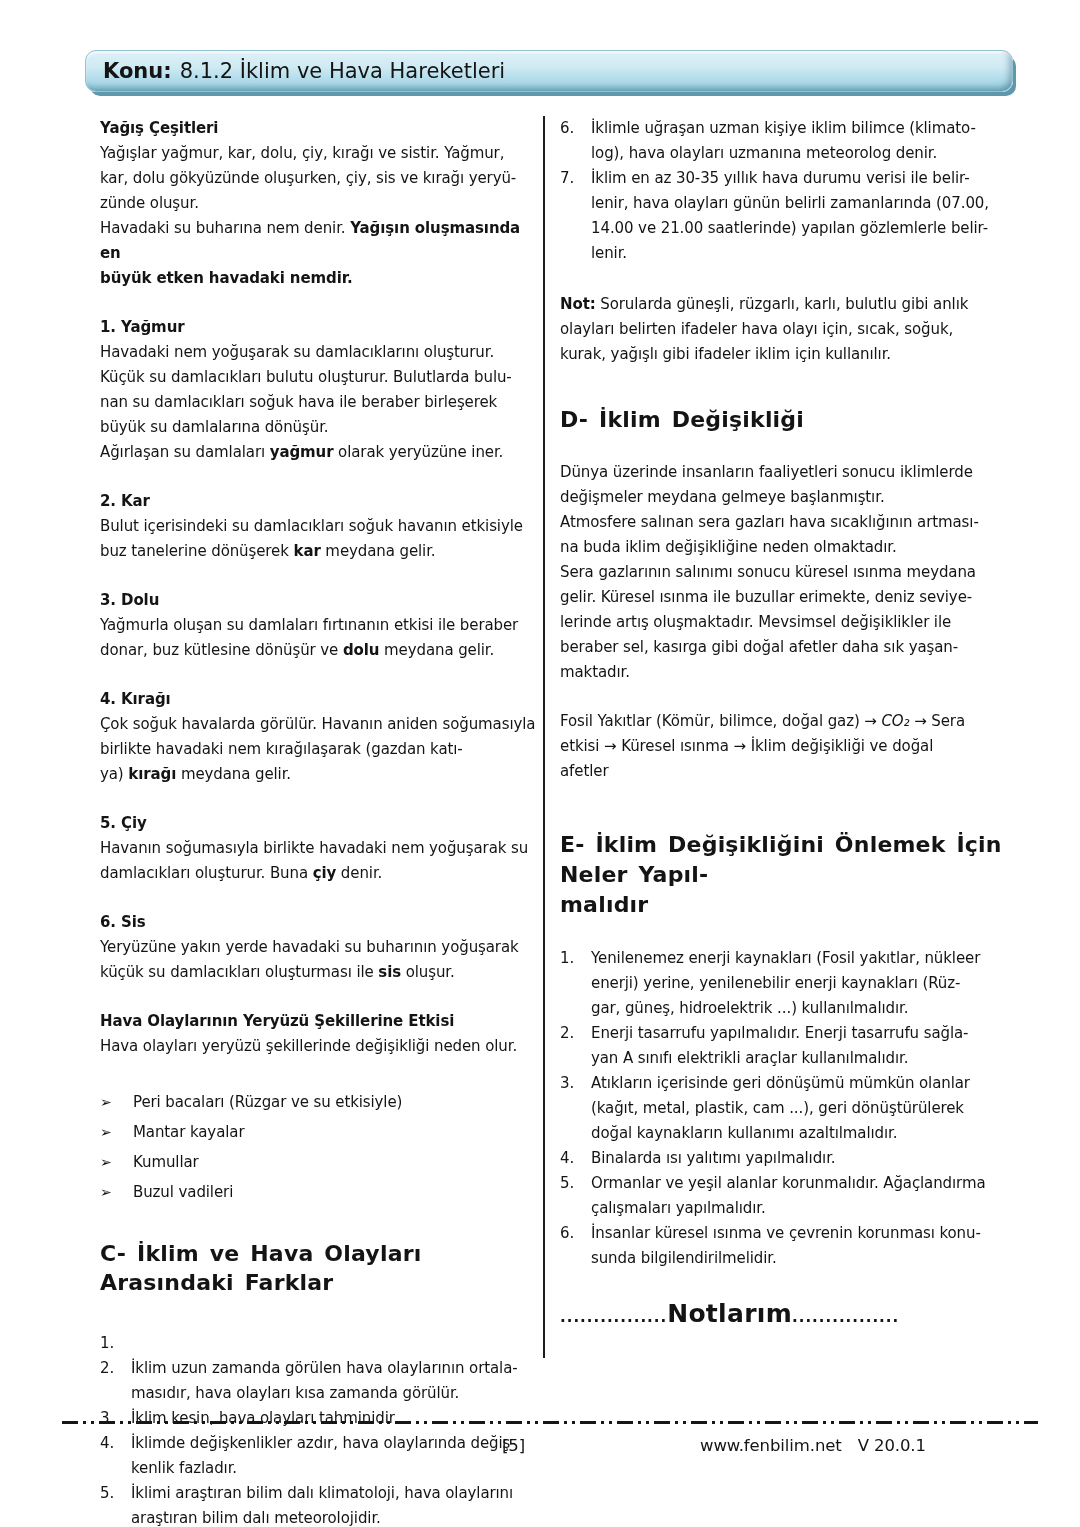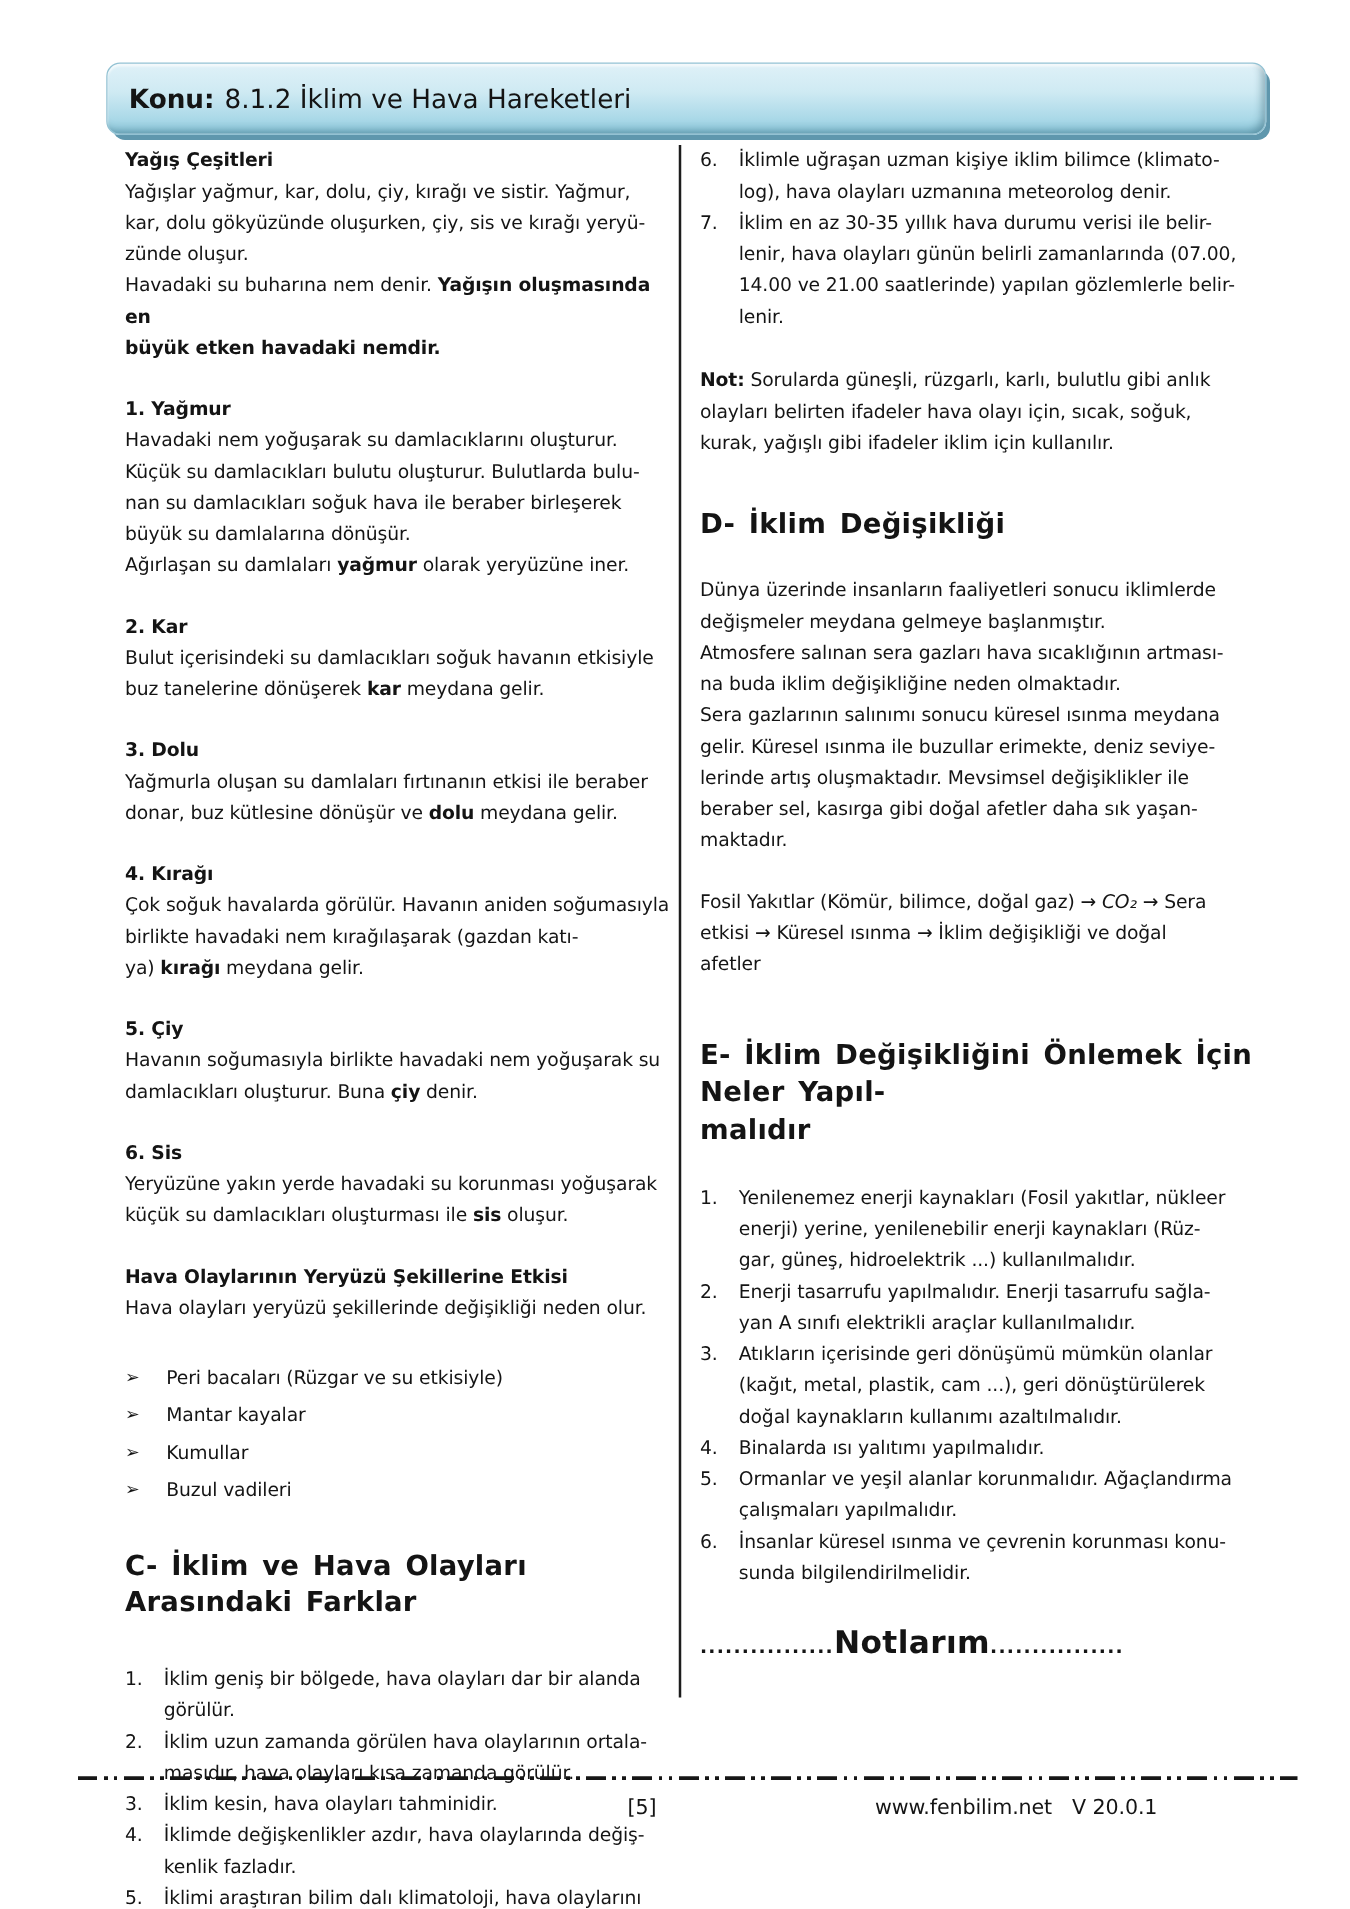--- a/index.html
+++ b/index.html
@@ -4,21 +4,21 @@
 <style>
   html,body{margin:0;padding:0;}
   body{
     width:1080px;height:1527px;position:relative;overflow:hidden;
     background:#ffffff;color:#141414;
     font-family:"DejaVu Sans","Liberation Sans",sans-serif;
     font-size:15px;line-height:25px;letter-spacing:-0.1px;
   }
   
   .banner{
-    position:absolute;left:85px;top:50px;width:928px;height:58px;
+    position:absolute;left:85px;top:50px;width:928px;height:42px;
     border-radius:11px;box-sizing:border-box;
     background:linear-gradient(180deg,#dff1f8 0%,#cfeaf3 40%,#abd9e8 78%,#8fcadd 100%);
     border:1px solid #93c2d3;
     box-shadow:4px 5px 0 -1px #5f97ad,
                inset -4px -4px 7px -2px rgba(25,75,95,.45),
                inset 0 2px 2px rgba(255,255,255,.8);
     display:flex;align-items:center;padding-left:17px;
     font-size:21px;letter-spacing:0;line-height:52px;
   }
   .banner .lbl{font-weight:bold;margin-right:8px;}
@@ -101,21 +101,21 @@
     </div>
 
     <div class="sec">
       <p class="b">5. Çiy</p>
       <p><span>Havanın soğumasıyla birlikte havadaki nem yoğuşarak su
 damlacıkları oluşturur. Buna </span><span class="b">çiy</span><span> denir.</span></p>
     </div>
 
     <div class="sec">
       <p class="b">6. Sis</p>
-      <p><span>Yeryüzüne yakın yerde havadaki su korunması yoğuşarak
+      <p><span>Yeryüzüne yakın yerde havadaki su buharının yoğuşarak
 küçük su damlacıkları oluşturması ile </span><span class="b">sis</span><span> oluşur.</span></p>
     </div>
 
     <div class="sec">
       <p class="b">Hava Olaylarının Yeryüzü Şekillerine Etkisi</p>
       <p>Hava olayları yeryüzü şekillerinde değişikliği neden olur.</p>
     </div>
 
     <div class="bullets">
       <div class="li">
@@ -134,22 +134,20 @@
           <span class="arr">➢</span>
           <span class="txt">Buzul vadileri</span>
         </div>
     </div>
 
     <p class="bighead" style="margin-top:32px;">C- İklim ve Hava Olayları Arasındaki Farklar</p>
 
     <div style="margin-top:34px;">
       <div class="li">
           <span class="num">1.</span>
-          <span class="txt">İklim geniş bir bölgede, hava olayları dar bir alanda
-görülür.</span>
         </div>
       <div class="li">
           <span class="num">2.</span>
           <span class="txt">İklim uzun zamanda görülen hava olaylarının ortala-
 masıdır, hava olayları kısa zamanda görülür.</span>
         </div>
       <div class="li">
           <span class="num">3.</span>
           <span class="txt">İklim kesin, hava olayları tahminidir.</span>
         </div>

